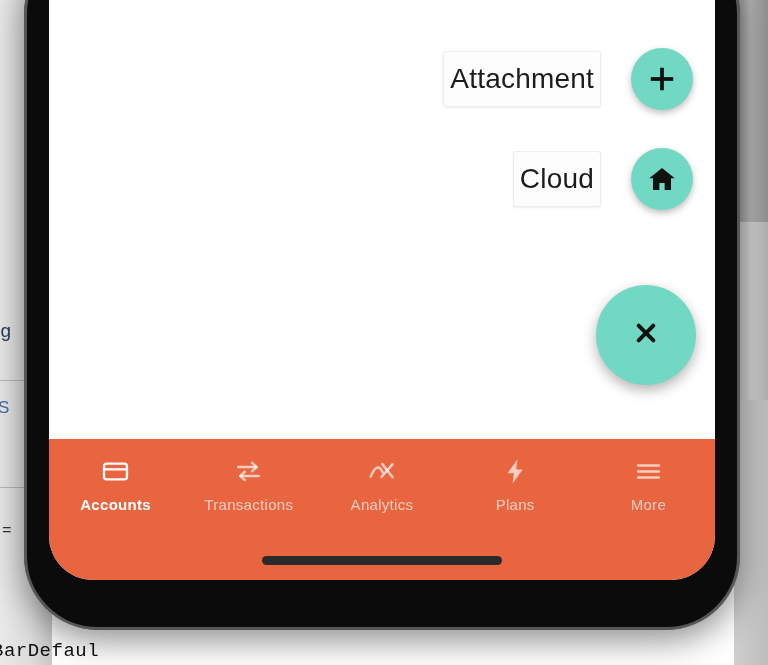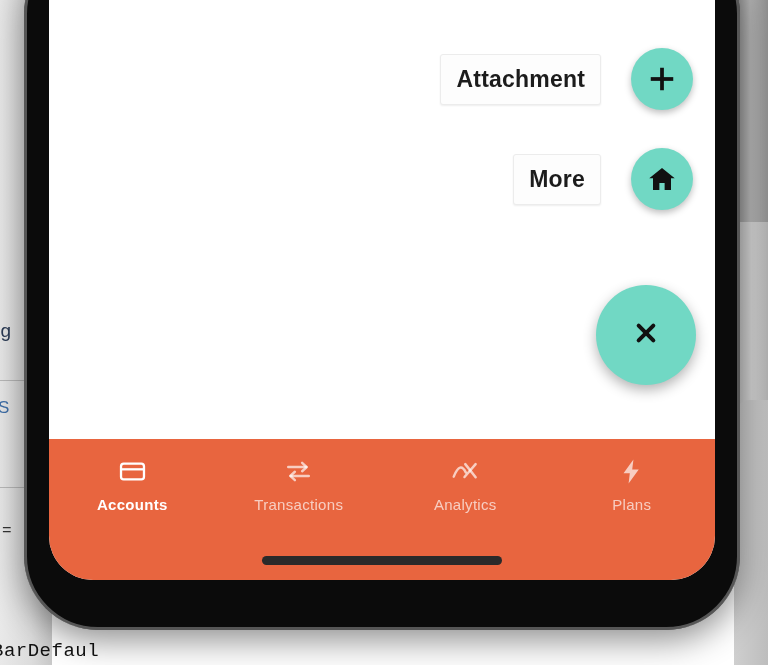--- a/index.html
+++ b/index.html
@@ -141,23 +141,23 @@
   }
   .sd-row {
     display: flex;
     align-items: center;
     gap: 30px;
   }
   .sd-label {
     background: #fdfdfd;
     border: 1px solid #ececec;
     border-radius: 3px;
-    padding: 11px 15px;
-    font-size: 23px;
-    font-weight: bold;
+    padding: 11px 6px;
+    font-size: 28px;
+    font-weight: normal;
     color: #1c1c1c;
     letter-spacing: 0.2px;
     white-space: nowrap;
     box-shadow: 0 1px 2px rgba(0,0,0,0.07);
   }
   .sd-fab {
     width: 62px;
     height: 62px;
     border-radius: 50%;
     background: #71d8c4;
@@ -264,21 +264,21 @@
             <span>
               <svg width="30" height="30" viewBox="0 0 24 24" fill="none" stroke="#111" stroke-width="3" stroke-linecap="square">
                 <line x1="12" y1="4.5" x2="12" y2="19.5"></line>
                 <line x1="4.5" y1="12" x2="19.5" y2="12"></line>
               </svg>
             </span>
           </div>
         </div>
 
         <div class="sd-row">
-          <div class="sd-label">More</div>
+          <div class="sd-label">Cloud</div>
           <div class="sd-fab">
             <span>
               <svg width="30" height="30" viewBox="0 0 24 24" fill="#111">
                 <path d="M12 3.2 1.8 11.4h3v9.4h5.1v-5.6h4.2v5.6h5.1v-9.4h3z"></path>
               </svg>
             </span>
           </div>
         </div>
 
 
@@ -333,20 +333,30 @@
 
         <div class="nav-item">
           <div class="nav-icon">
             <svg width="29" height="29" viewBox="0 0 24 24" fill="currentColor">
               <path d="M13.6 2 5.4 13.4h5.2L9.6 22l8.4-11.6h-5.4z"></path>
             </svg>
           </div>
           <div class="nav-label">Plans</div>
         </div>
 
+        <div class="nav-item">
+          <div class="nav-icon">
+            <svg width="29" height="29" viewBox="0 0 24 24" fill="none" stroke="currentColor" stroke-width="2.1" stroke-linecap="round">
+              <line x1="3.5" y1="7" x2="20.5" y2="7"></line>
+              <line x1="3.5" y1="12" x2="20.5" y2="12"></line>
+              <line x1="3.5" y1="17" x2="20.5" y2="17"></line>
+            </svg>
+          </div>
+          <div class="nav-label">More</div>
+        </div>
 
       </div>
 
       <div class="home-indicator-wrap">
         <div class="home-indicator"></div>
       </div>
     </div>
 
   </div>
 

